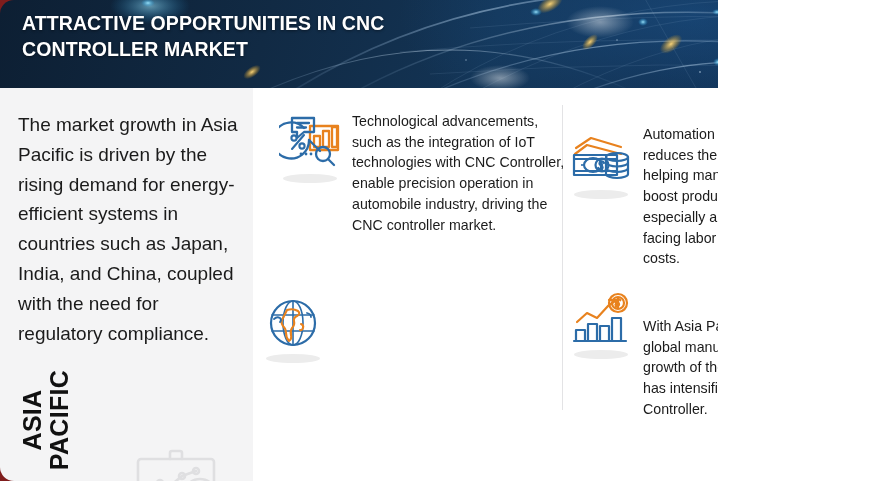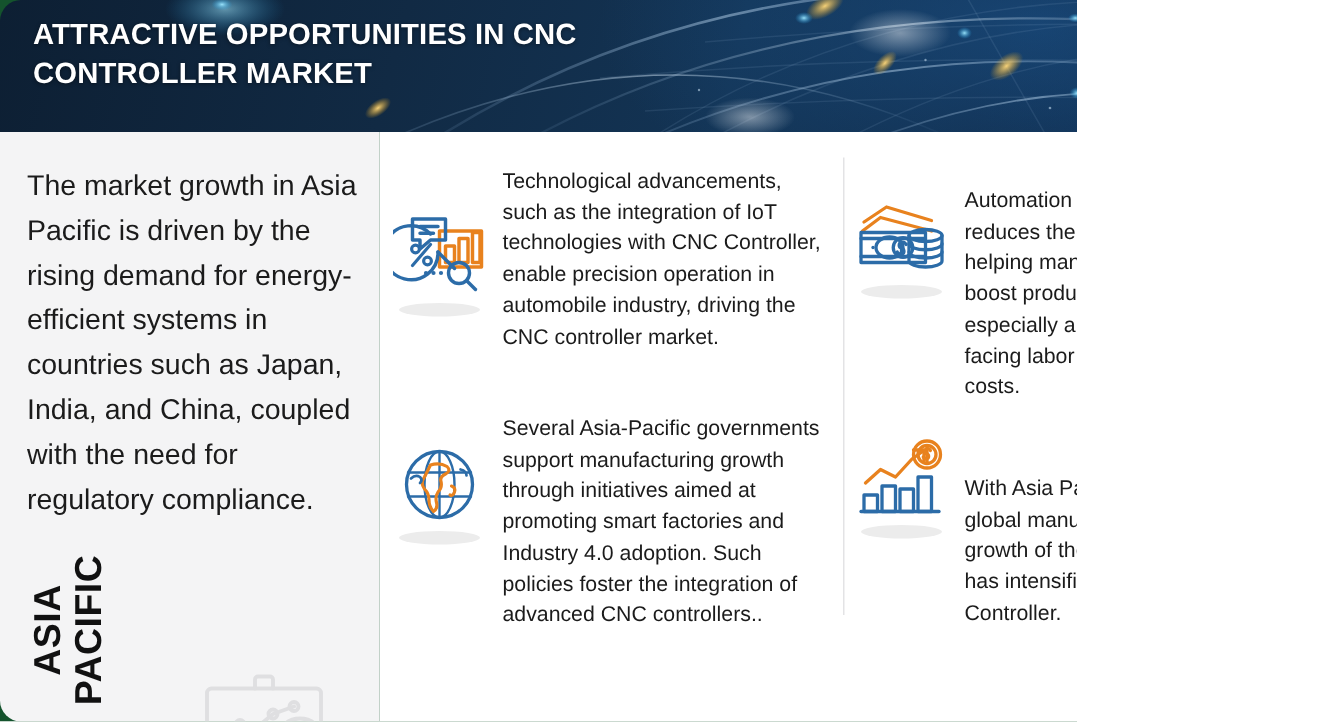--- a/index.html
+++ b/index.html
@@ -10,21 +10,21 @@
   body {
     font-family: "Liberation Sans", sans-serif;
     -webkit-font-smoothing: antialiased;
   }
 
   #infographic {
     position: relative;
     width: 718px;
     height: 481px;
     overflow: hidden;
-    background: #14532d;
+    background: #7f1d1d;
   }
 
   
   .banner {
     position: absolute;
     left: 0;
     top: 0;
     width: 889px;
     height: 88px;
     border-radius: 14px 14px 0 0;
@@ -147,21 +147,21 @@
     height: 9px;
     border-radius: 50%;
     background: #ececec;
   }
   .card-text {
     font-size: 14.2px;
     line-height: 1.46;
     color: #1b1b1b;
   }
 
-  #card-1 { left: 3px;   top: 18px;  width: 310px; align-items: center; }
+  #card-1 { left: 20px;   top: 18px;  width: 310px; }
   #card-2 { left: 313px; top: 18px;  width: 320px; margin-top: 16px; }
   #card-3 { left: 3px;   top: 188px; width: 310px; }
   #card-4 { left: 313px; top: 188px; width: 320px; }
 
   #card-1 .card-text { width: 218px; margin-left: 5px; padding-top: 5px; }
   #card-2 .card-text { width: 230px; margin-left: 7px; padding-top: 2px; }
   #card-3 .card-text { width: 218px; margin-left: 5px; padding-top: 0px; }
   #card-4 .card-text { width: 230px; margin-left: 7px; padding-top: 0px; margin-top: 40px; }
 
   #card-2 .card-icon, #card-4 .card-icon { width: 70px; }
@@ -386,21 +386,20 @@
             <g stroke="#e8821e" stroke-width="2.1" fill="none">
               <path d="M20 13 q6 -2 11 1 q3 3 -1 5 q-4 2 -3 5 q1 4 -2 7 q-2 3 -1 7 q1 4 -2 6 q-3 -3 -3 -8 q0 -4 -3 -7 q-3 -4 0 -8 q2 -4 4 -8 z"></path>
               <path d="M34 27 q3 1 2 4 q-1 3 -3 2"></path>
             </g>
             <g stroke="#2c6ca8" stroke-width="1.8" fill="none">
               <path d="M7 22 q3 -3 6 -1 q2 2 0 4"></path>
               <path d="M40 16 q4 1 4 4"></path>
             </g>
           </svg>
         </div>
-        <div class="card-text">Several Asia-Pacific governments support manufacturing growth through initiatives aimed at promoting smart factories and Industry 4.0 adoption. Such policies foster the integration of advanced CNC controllers..</div>
       </div>
 
       <div class="card" id="card-4">
         <div class="card-icon">
           <div class="icon-shadow"></div>
           <svg width="58" height="54" viewBox="0 0 58 54" fill="none" stroke-linecap="round" stroke-linejoin="round">
 
             <g stroke="#2c6ca8" stroke-width="2.2">
               <rect x="4" y="38" width="9" height="11"></rect>
               <rect x="16" y="32" width="9" height="17"></rect>

